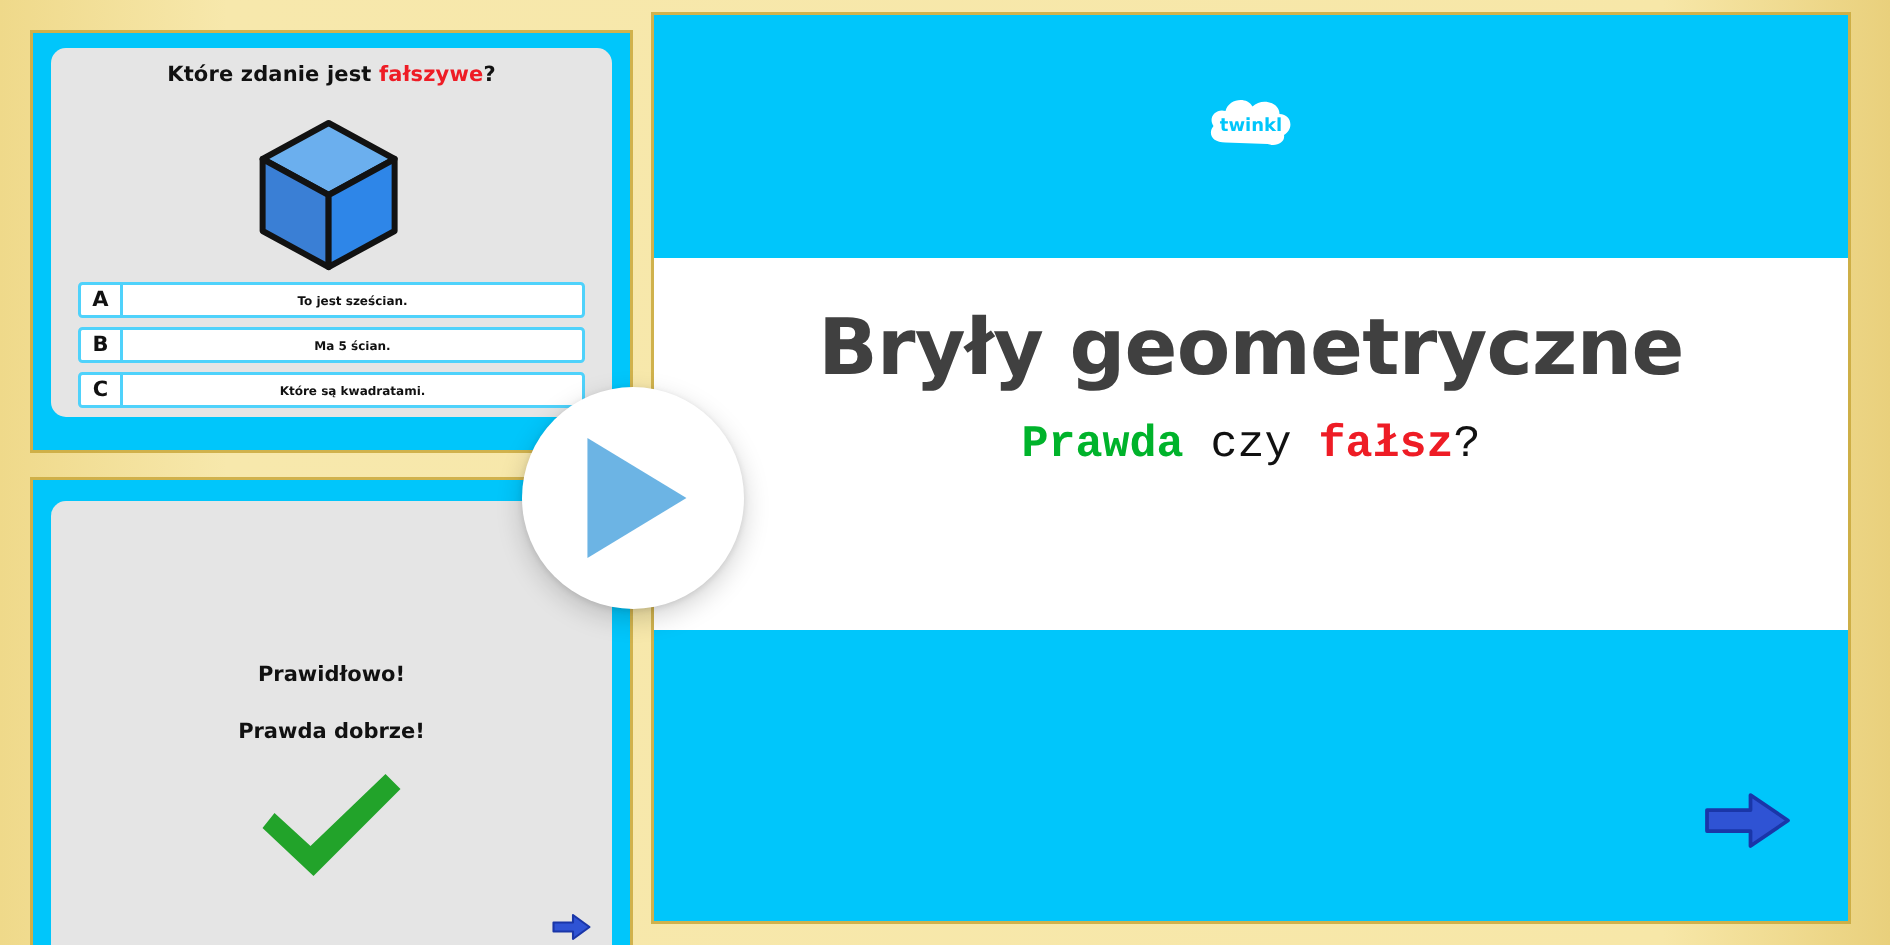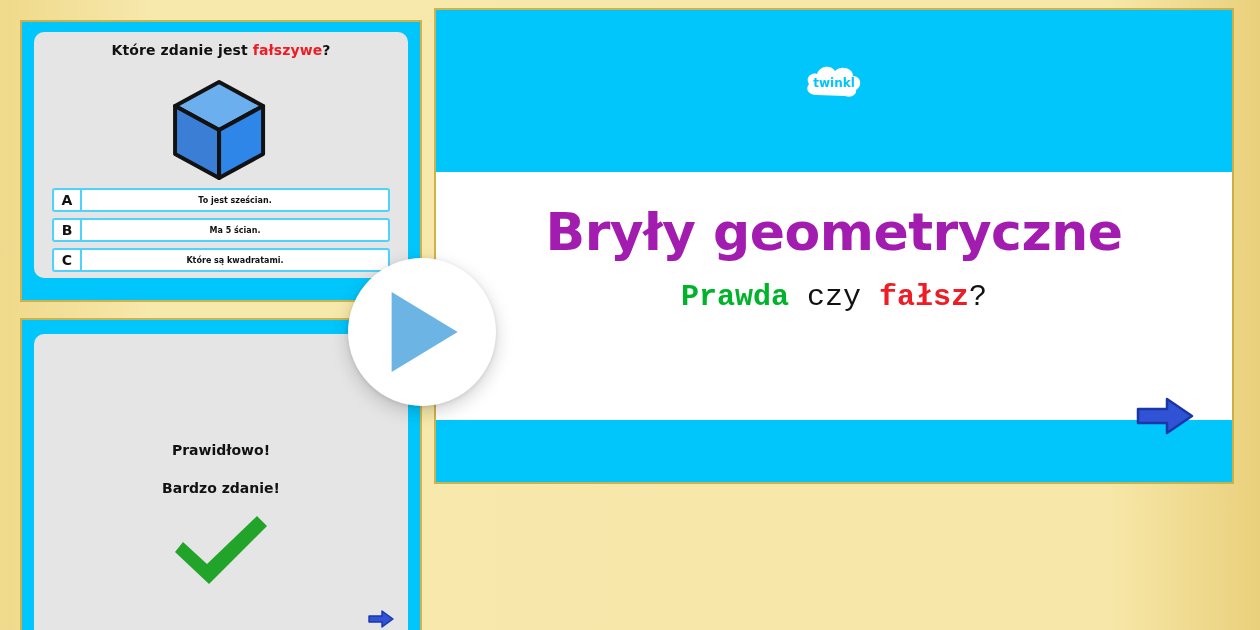--- a/index.html
+++ b/index.html
@@ -65,31 +65,31 @@
   #correct-secondary{top:146px;}
   .tick{position:absolute;left:50%;top:178px;transform:translateX(-50%);}
   .next-arrow-small{position:absolute;right:14px;bottom:14px;}
   .watermark{
     position:absolute;right:6px;bottom:-14px;
     font-size:5px;color:#1f7fa8;opacity:.75;
     font-family:"Liberation Sans",sans-serif;
   }
 
   
-  #main-slide{left:436px;top:10px;width:796px;height:472px;}
+  #main-slide{left:436px;top:10px;width:796px;height:604px;}
   .band{
     position:absolute;left:0;right:0;top:162px;height:248px;background:#ffffff;
   }
   .logo{
     position:absolute;left:50%;top:72px;transform:translate(-50%,-50%);
     width:62px;height:42px;
   }
   .main-title{
     position:absolute;left:0;right:0;top:30px;text-align:center;
-    font-size:52px;font-weight:bold;color:#a21caf;letter-spacing:-.5px;
+    font-size:52px;font-weight:bold;color:#404040;letter-spacing:-.5px;
     font-family:"DejaVu Sans",sans-serif;
   }
   .main-sub{
     position:absolute;left:0;right:0;top:108px;text-align:center;
     font-size:30px;color:#111;
     font-family:Liberation Mono, monospace;
   }
   .main-sub .g{color:#00b32b;font-weight:bold;}
   .main-sub .r{color:#ee1c25;font-weight:bold;}
   .next-arrow-big{position:absolute;right:38px;bottom:42px;}
@@ -139,21 +139,21 @@
       </div>
     </div>
 
   </div>
 </div>
 
 <div class="panel" id="thumb-two">
   <div class="card">
 
     <div class="correct-line" id="correct-primary">Prawidłowo!</div>
-    <div class="correct-line" id="correct-secondary">Bardzo zdanie!</div>
+    <div class="correct-line" id="correct-secondary">Prawda dobrze!</div>
 
     <div class="tick">
       <svg width="104" height="76" viewBox="0 0 104 76">
         <polygon points="6,40 14,30 38,52 88,4 98,14 40,72" fill="#22a32a"></polygon>
       </svg>
     </div>
 
     <div class="next-arrow-small">
       <svg width="26" height="18" viewBox="0 0 26 18">
         <polygon points="1,6 14,6 14,1 25,9 14,17 14,12 1,12" fill="#2f53d4" stroke="#1a36a8" stroke-width="1.4" stroke-linejoin="round"></polygon>

